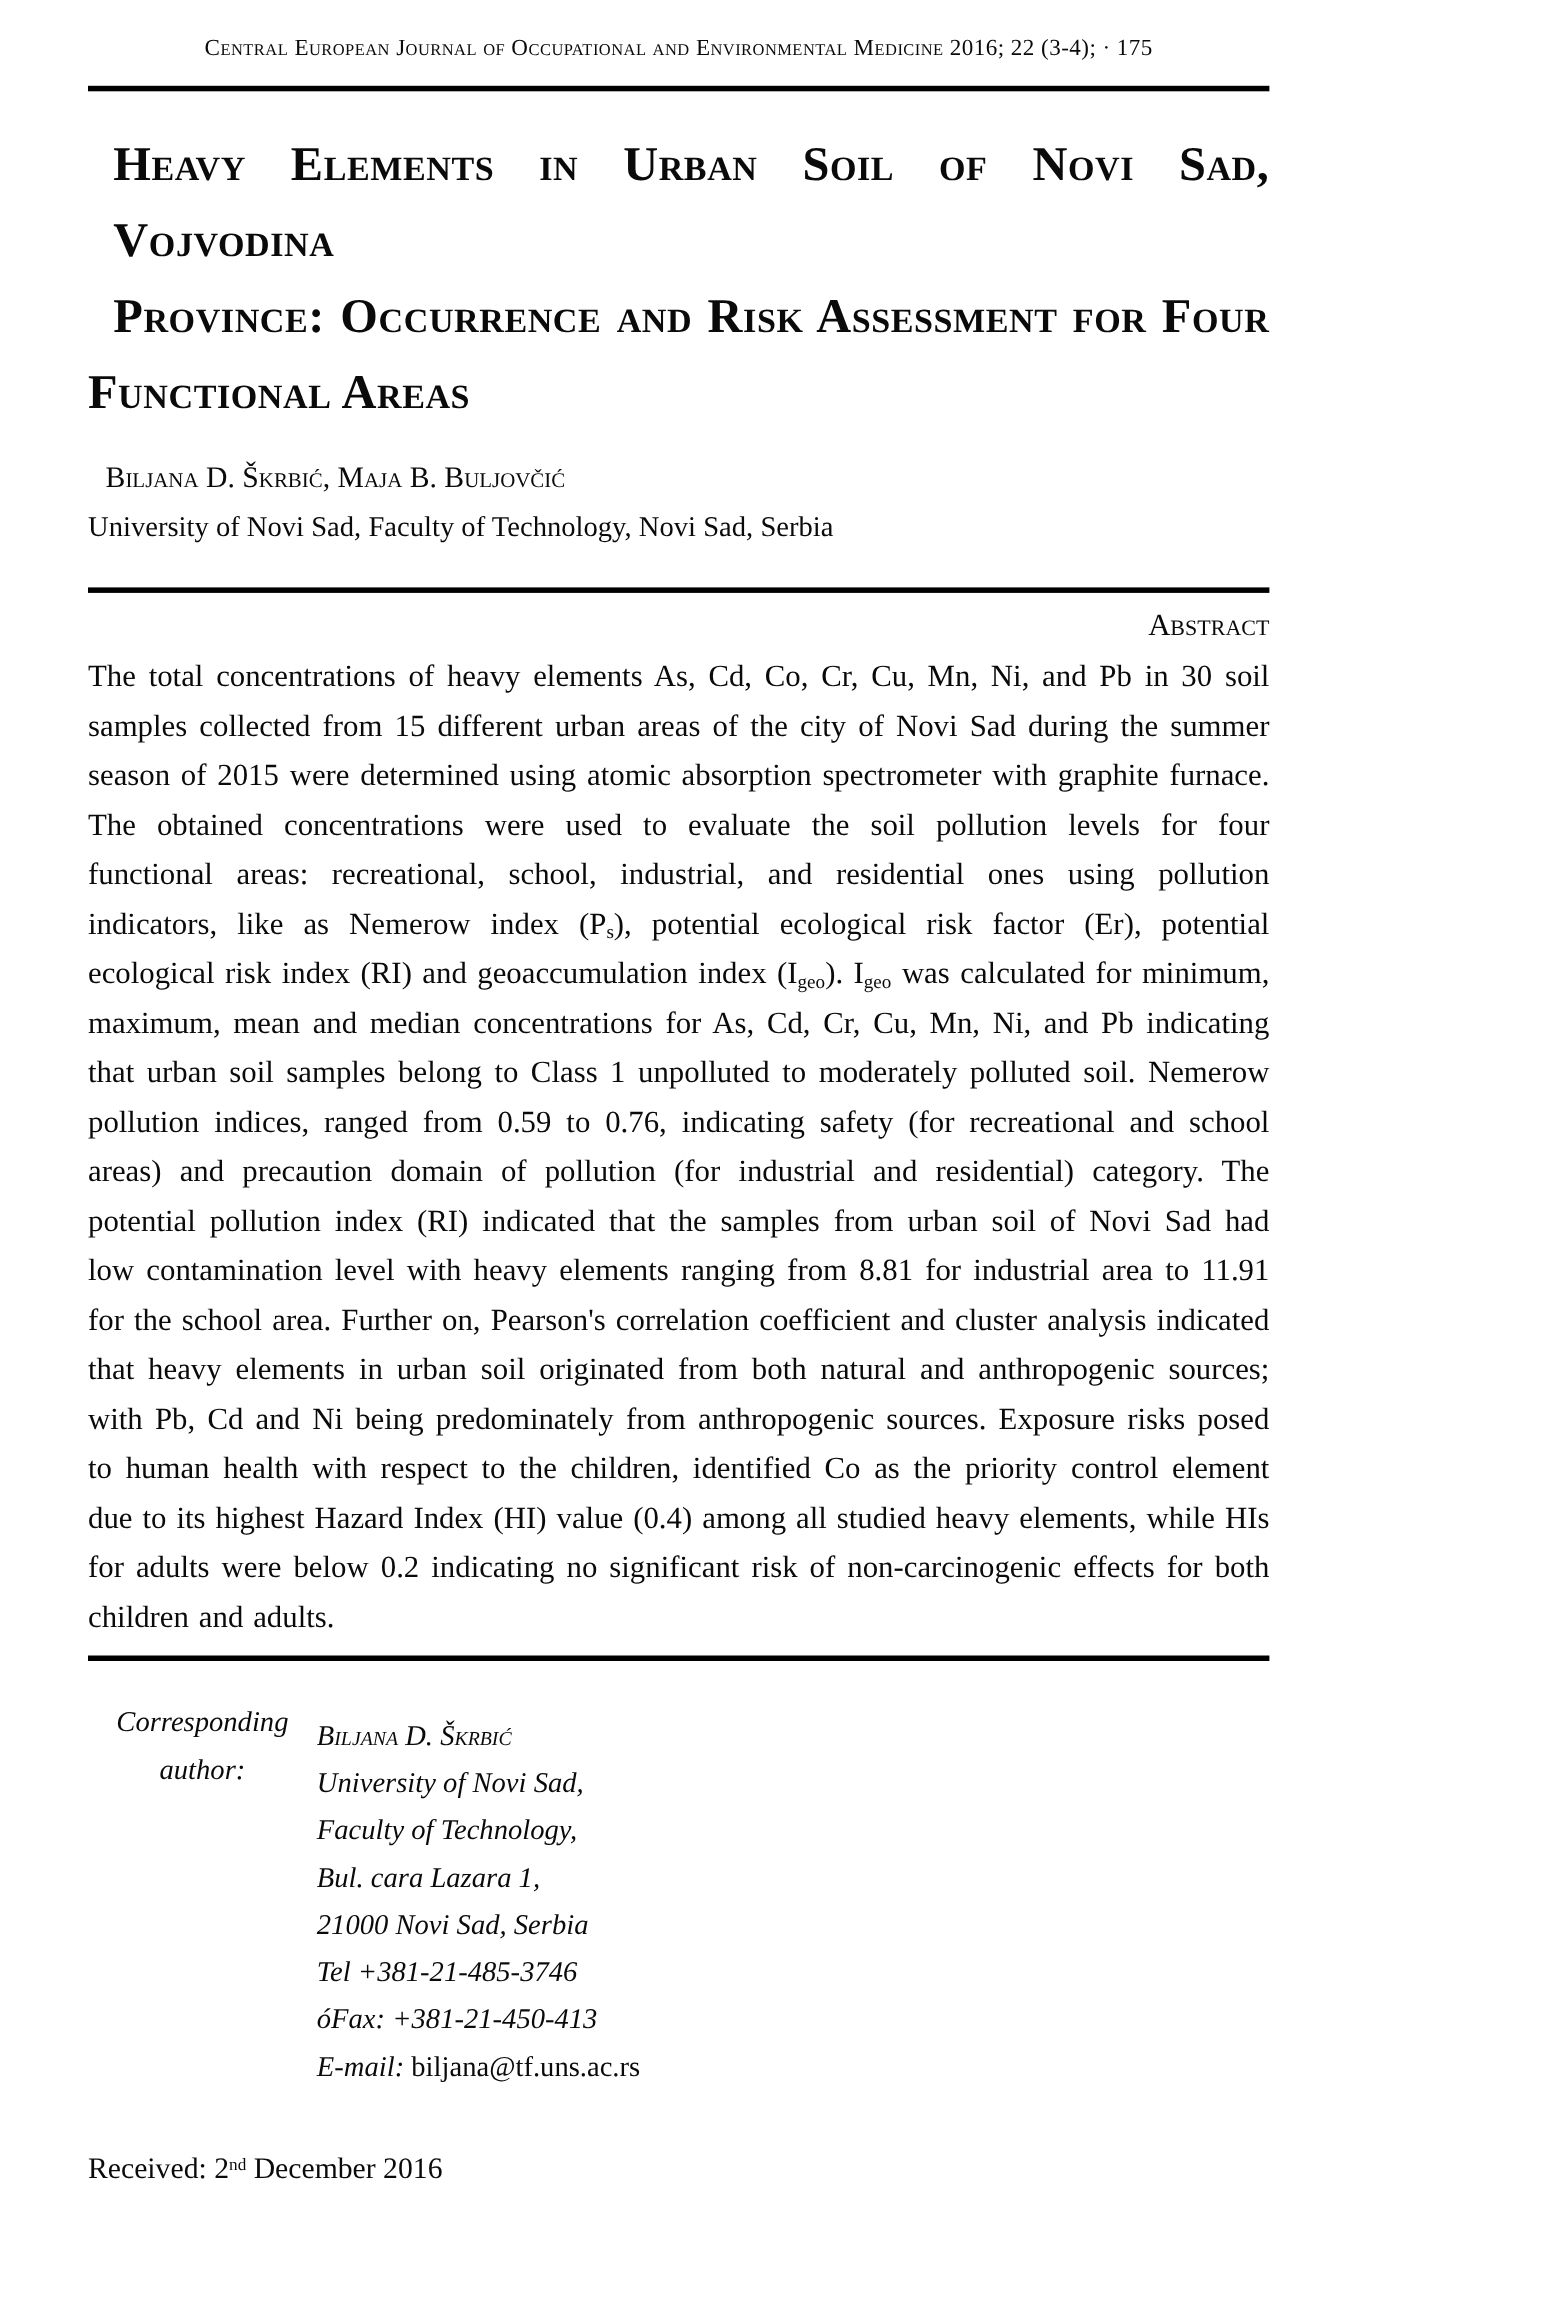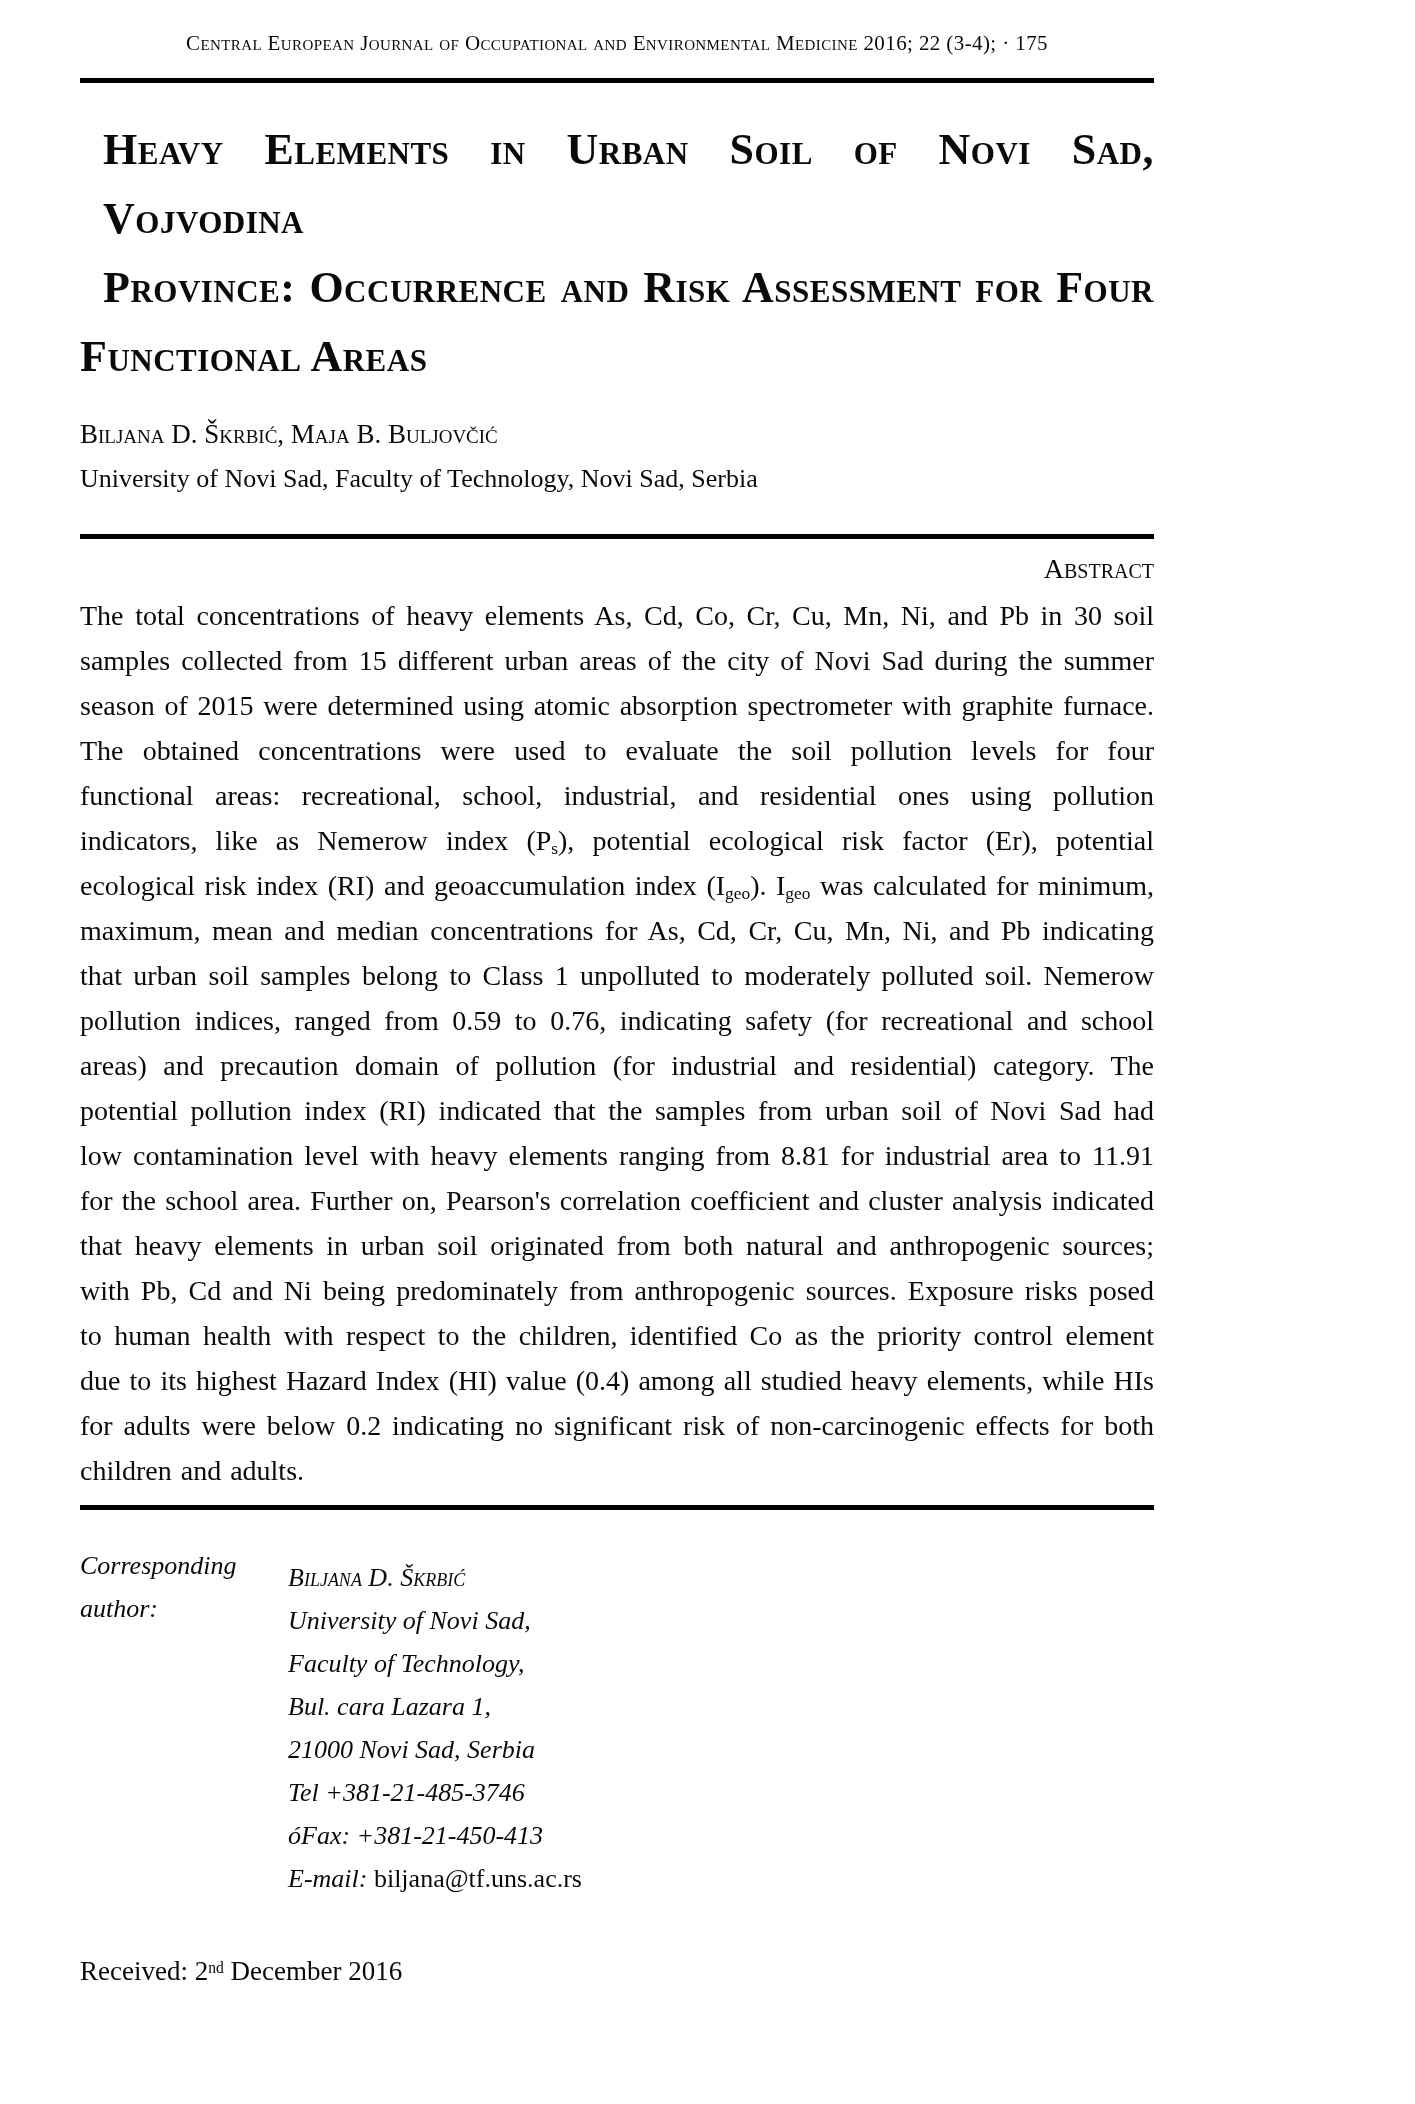--- a/index.html
+++ b/index.html
@@ -47,20 +47,21 @@
   .just {
     text-align: justify;
     text-align-last: justify;
     margin-left: 23px;
   }
   .authors {
     margin-top: 26px;
     font-size: 27px;
     line-height: 34px;
     font-variant: small-caps;
+    margin-left: 16px;
   }
   .affiliation {
     margin-top: 11px;
     font-size: 26px;
     line-height: 34px;
   }
   .rule-abstract { margin-top: 38px; }
   .section-head {
     margin-top: 10px;
     font-size: 28px;
@@ -88,21 +89,21 @@
     line-height: 0;
     vertical-align: 0.45em;
   }
   .corresponding {
     margin-top: 34px;
     display: flex;
     font-size: 26px;
     line-height: 43px;
     font-style: italic;
   }
-  .corr-label { flex: 0 0 208px; width: 208px; }
+  .corr-label { flex: 0 0 208px; width: 208px; text-align: center; }
   .corr-value { flex: 1 1 auto; margin-top: 12px; }
   .corr-line { display: block; }
   .sc-it { font-variant: small-caps; }
   .upright { font-style: normal; }
   .dates {
     margin-top: 50px;
     font-size: 27px;
     line-height: 43px;
     font-style: normal;
   }

